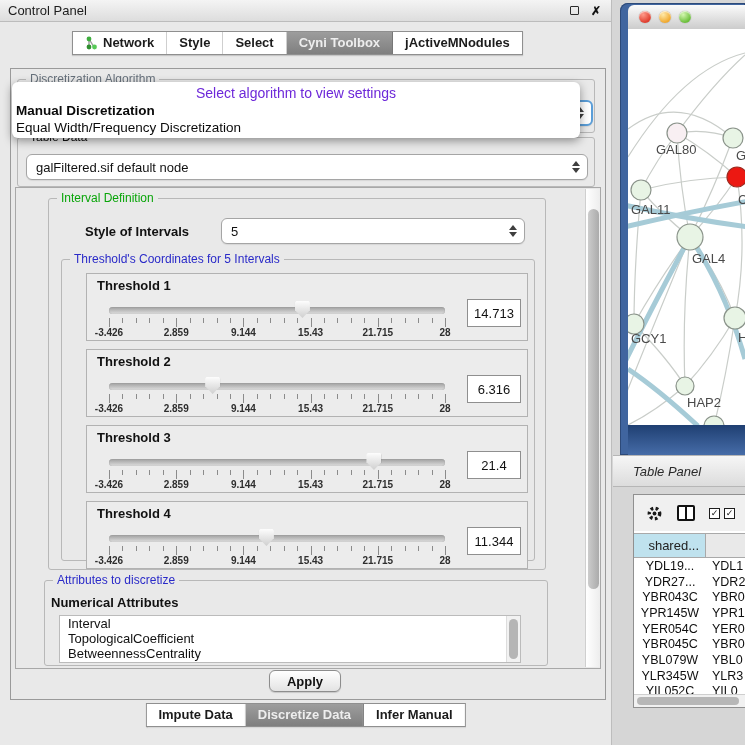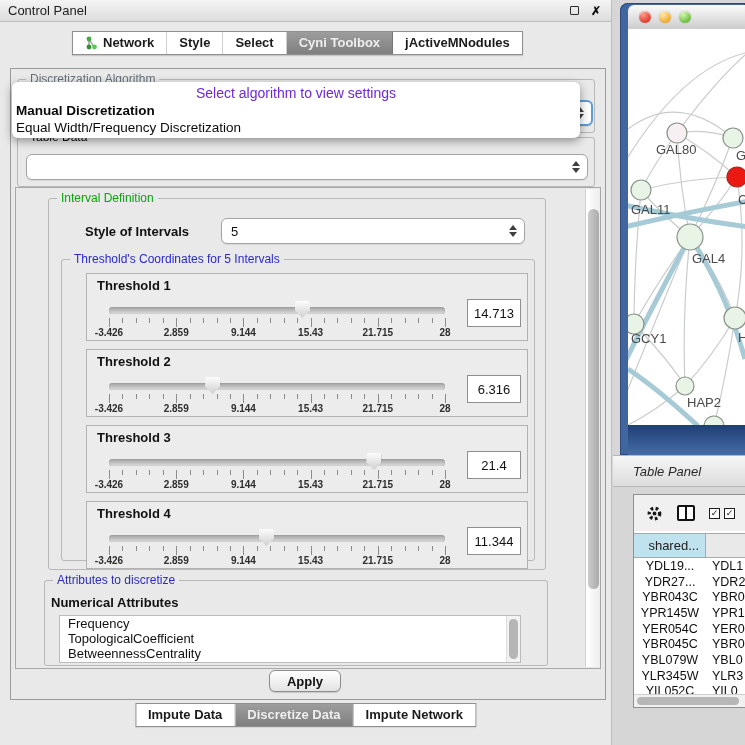--- a/index.html
+++ b/index.html
@@ -180,20 +180,21 @@
         <span class="spin">
             <i class="up"></i>
             <i class="down"></i>
           </span>
       </div>
     </div>
 
     <div class="group" style="left:6px;top:68px;width:578px;height:50px;">
       <span class="gtitle t-black">Table Data</span>
       <div class="combo" style="left:8px;top:16px;width:562px;height:26px;">
+        <span>galFiltered.sif default node</span>
         <span class="spin">
             <i class="up"></i>
             <i class="down"></i>
           </span>
       </div>
     </div>
 
     <div id="scrollpane">
       <div id="main-vscroll" class="vtrack">
         <div class="thumb"></div>
@@ -389,39 +390,39 @@
         </div>
       </div>
 
       <div class="group" style="left:28px;top:392px;width:504px;height:86px;">
         <span class="gtitle t-blue">Attributes to discretize</span>
         <div class="abs" style="left:6px;top:14px;font-size:13px;font-weight:bold;color:#111;">Numerical Attributes</div>
         <div id="attr-list">
           <div id="attr-vscroll">
               <div class="thumb"></div>
             </div>
-        <div class="li">Frequency</div>
+        <div class="li">Interval</div>
             <div class="li">TopologicalCoefficient</div>
             <div class="li">BetweennessCentrality</div>
           </div>
       </div>
     </div>
 
     <div id="apply-btn">Apply</div>
   </div>
 
   <div id="bottom-tabs" class="seg">
       <div class="tab">
         <span>Impute Data</span>
       </div>
       <div class="tab sel">
         <span>Discretize Data</span>
       </div>
       <div class="tab">
-        <span>Impute Network</span>
+        <span>Infer Manual</span>
       </div>
     </div>
 </div>
 
 <div id="net-window">
   <div id="net-titlebar">
     <span class="light red"></span>
     <span class="light yellow"></span>
     <span class="light green"></span>
   </div>

